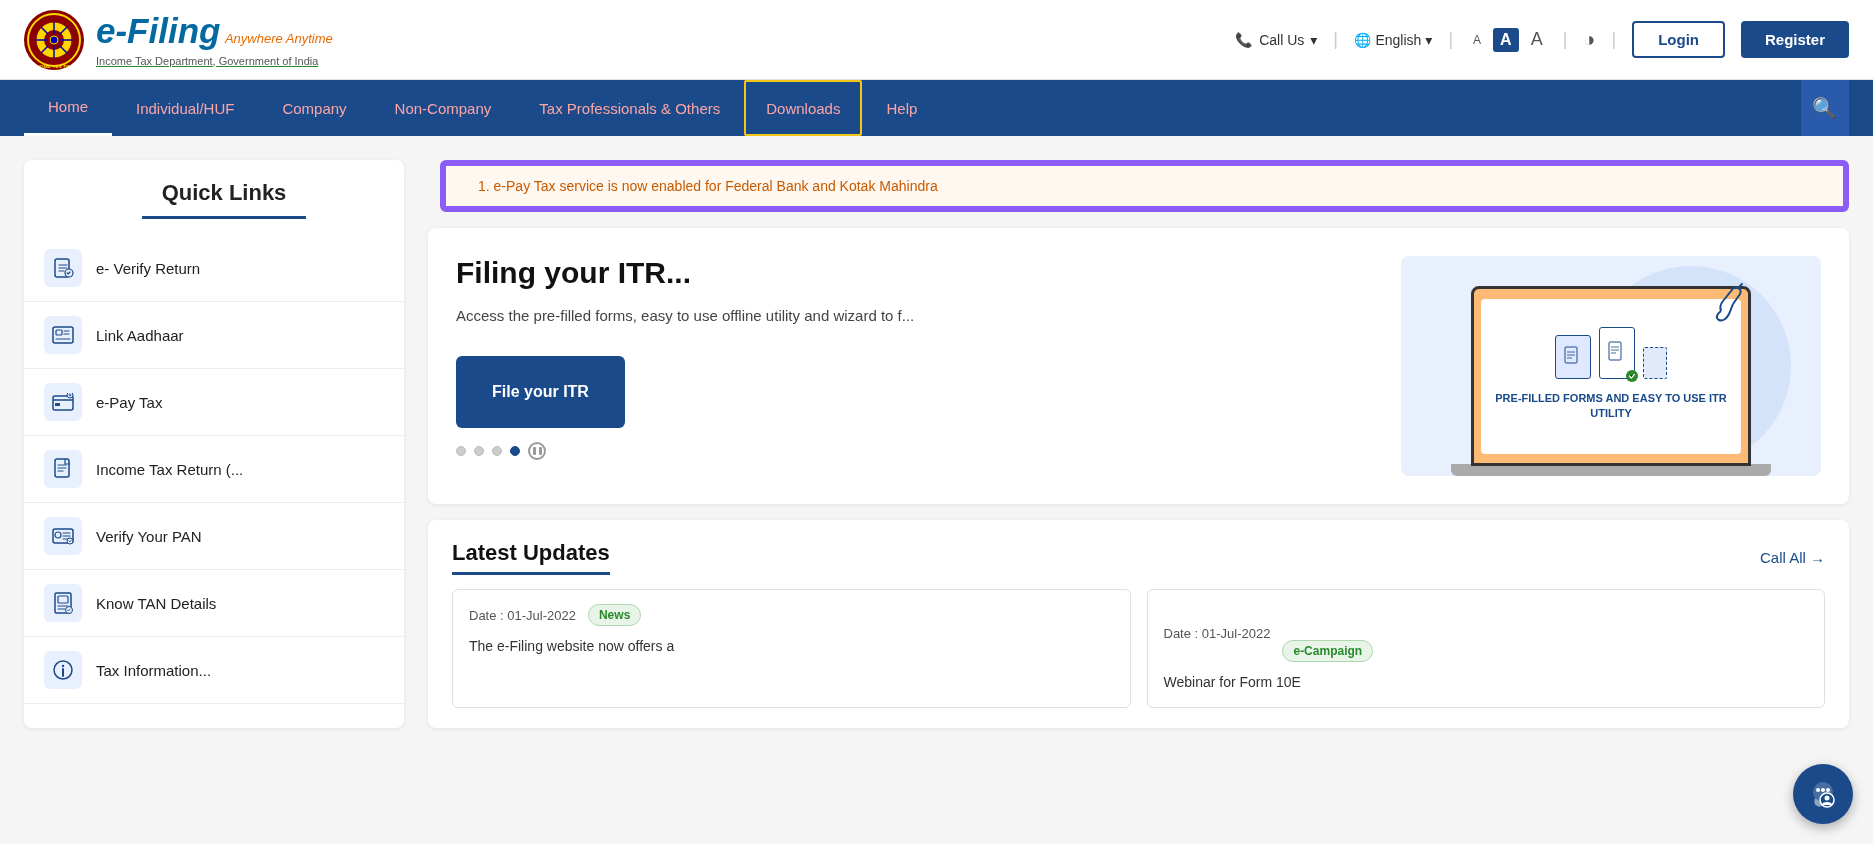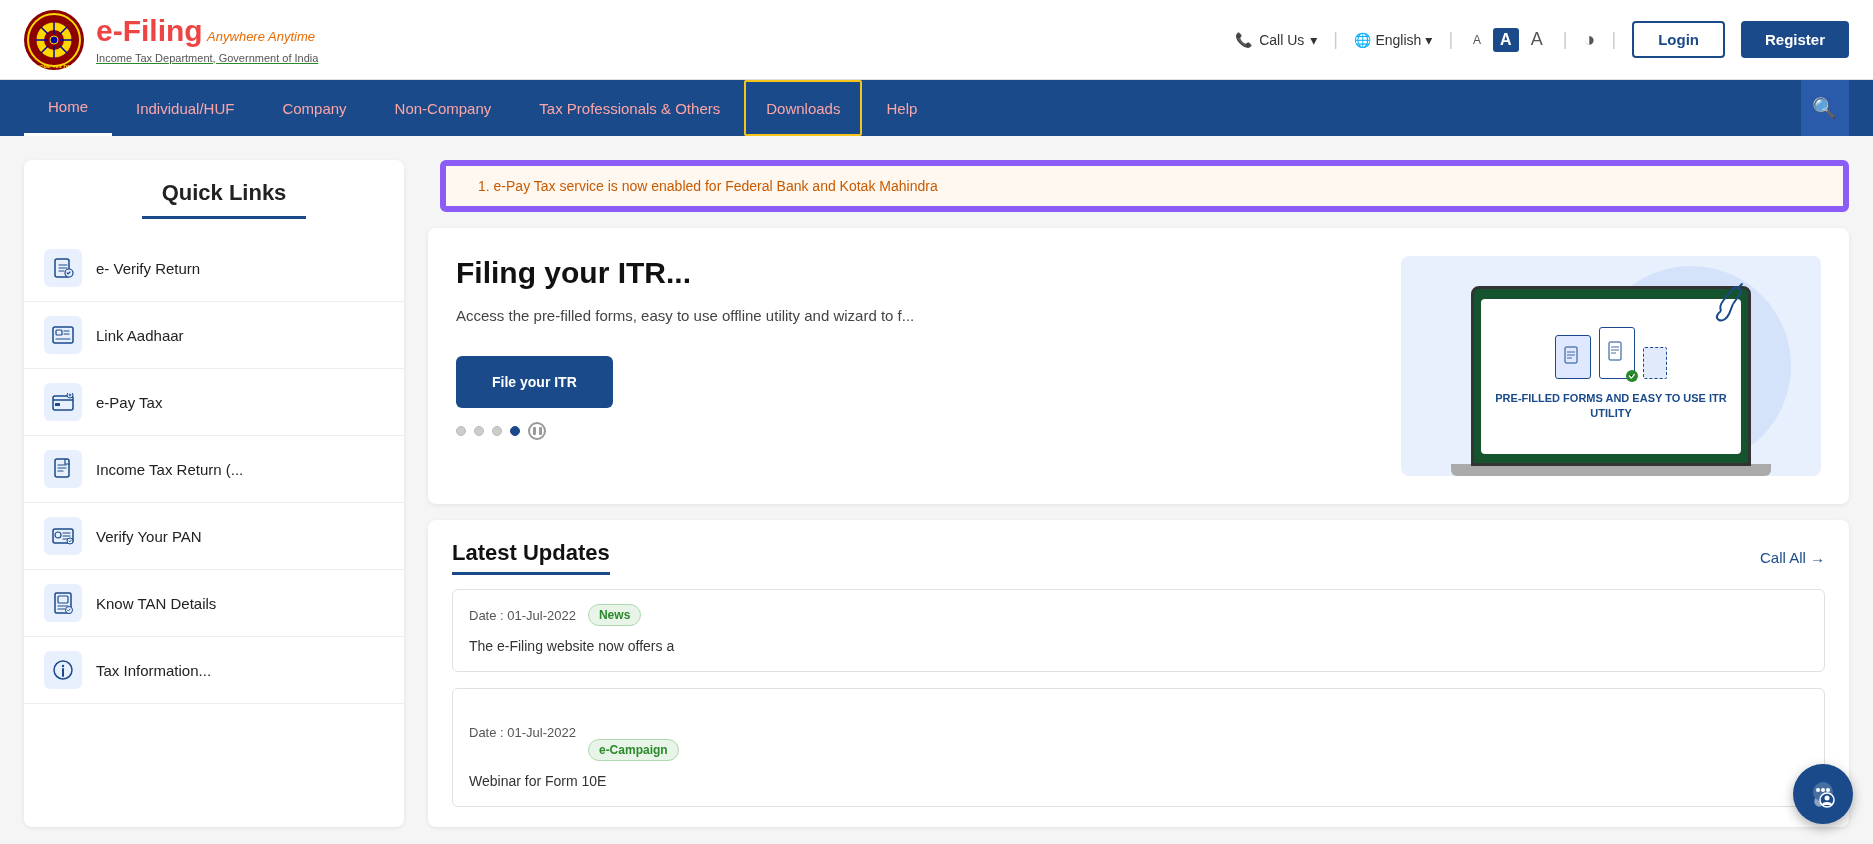--- a/index.html
+++ b/index.html
@@ -246,23 +246,23 @@
     .hero-desc {
       font-size: 15px;
       color: #444;
       margin-bottom: 28px;
       line-height: 1.6;
     }
     .btn-file-itr {
       background: #1a4a8a;
       color: #fff;
       border: none;
-      padding: 18px 36px;
+      padding: 27px 36px;
       border-radius: 6px;
-      font-size: 14px;
+      font-size: 16px;
       font-weight: bold;
       cursor: pointer;
     }
     .carousel-dots {
       display: flex;
       gap: 8px;
       align-items: center;
       margin-top: 14px;
     }
     .dot {
@@ -307,21 +307,21 @@
       position: relative;
       width: 360px;
       height: 220px;
       display: flex;
       align-items: flex-end;
       justify-content: center;
     }
     .laptop-screen {
       width: 280px;
       height: 180px;
-      background: #14532d;
+      background: #fdba74;
       border-radius: 8px 8px 0 0;
       border: 3px solid #333;
       display: flex;
       align-items: center;
       justify-content: center;
       position: relative;
     }
     .laptop-screen-inner {
       background: #fff;
       width: 260px;
@@ -384,21 +384,20 @@
       font-size: 15px;
       font-weight: 500;
       cursor: pointer;
       display: flex;
       align-items: center;
       gap: 4px;
     }
     .updates-cards {
       display: flex;
       gap: 16px;
-      flex-direction: column;
     }
     .update-card {
       flex: 1;
       border: 1px solid #e0e0e0;
       border-radius: 6px;
       padding: 14px 16px;
     }
     .update-card-header {
       display: flex;
       align-items: center;
@@ -469,21 +468,21 @@
         <line x1="34" y1="28" x2="46" y2="28" stroke="#0000aa" stroke-width="1.5"></line>
         <line x1="15" y1="15" x2="22" y2="22" stroke="#0000aa" stroke-width="1.5"></line>
         <line x1="34" y1="34" x2="41" y2="41" stroke="#0000aa" stroke-width="1.5"></line>
         <line x1="41" y1="15" x2="34" y2="22" stroke="#0000aa" stroke-width="1.5"></line>
         <line x1="22" y1="34" x2="15" y2="41" stroke="#0000aa" stroke-width="1.5"></line>
         <text x="28" y="57" text-anchor="middle" fill="#ffd700" font-size="5" font-weight="bold">INCOME TAX DEPT</text>
       </svg>
     </div>
     <div class="logo-text-area">
       <div>
-        <span style="font-size:30px;font-weight:bold;color:#ef4444;">e-Filing</span>
+        <span style="font-size:35px;font-weight:bold;color:#0369a1;font-style:italic;">e-Filing</span>
         <span style="color:#e86a00;font-size:13px;font-style:italic;">Anywhere Anytime</span>
         <br>
         <span style="font-size:11px;color:#555;text-decoration:underline;text-decoration-color:#2a8a2a;">Income Tax Department, Government of India</span>
       </div>
     </div>
   </div>
 
   <div class="header-right">
     <div class="header-call">
       <span>📞</span>

